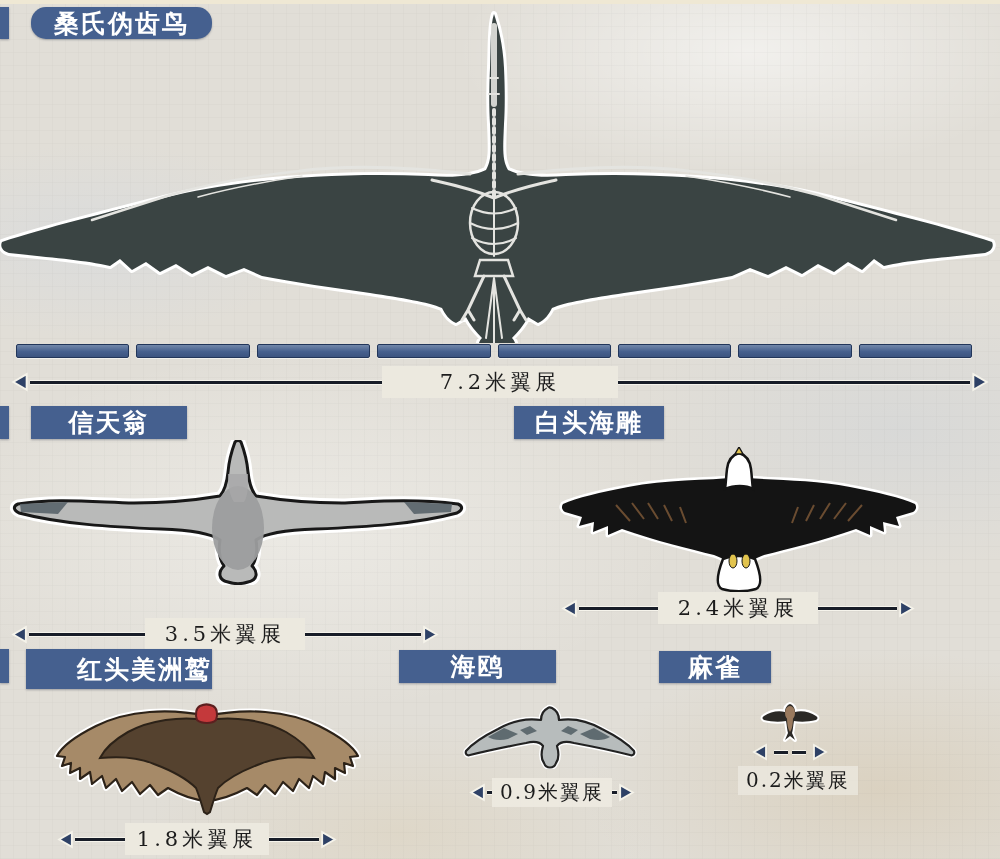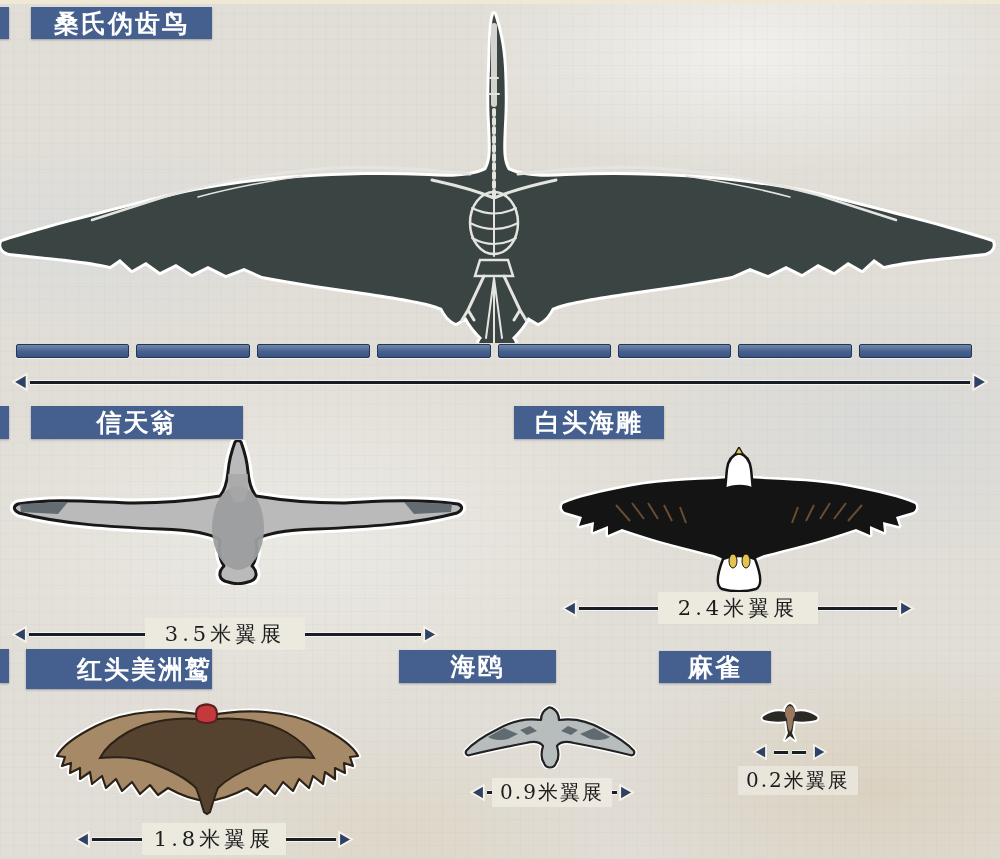--- a/index.html
+++ b/index.html
@@ -62,21 +62,21 @@
 </style>
 </head>
 <body>
 
 <div id="stage">
   <div class="bg-texture"></div>
   <div class="bg-grid"></div>
   <div class="top-strip"></div>
 
   <div class="tag-edge" style="left:0;top:7px;height:32px;"></div>
-  <div class="tag" style="left:31px;top:7px;width:181px;height:32px;">
+  <div class="tag" style="left:31px;top:7px;width:181px;height:32px;border-radius:15px;">
     <span>桑氏伪齿鸟</span>
   </div>
 
   <svg class="bird-svg" style="left:0;top:8px;" width="1000" height="335" viewBox="0 0 1000 335">
 
     <path d="M494,6
              C498,18 503,36 504,60 C505,82 505,100 504,116
              C503,140 502,152 508,162
              C520,168 540,170 566,168
              C660,164 760,172 830,190 C885,204 950,220 992,234
@@ -135,28 +135,29 @@
       <div class="ruler-seg"></div>
       <div class="ruler-seg"></div>
       <div class="ruler-seg"></div>
     </div>
 
   <div class="measure" style="left:10px;top:371px;width:980px;height:22px;">
     <svg class="ah" width="20" height="20" viewBox="0 0 18 18">
       <path d="M15,2 L3,9 L15,16 Z" fill="#2e4166" stroke="#f5f3ea" stroke-width="1.8"></path>
       </svg>
     <div class="mline"></div>
+    <span class="mtext wide">7.2米翼展</span>
     <div class="mline"></div>
     <svg class="ah" width="20" height="20" viewBox="0 0 18 18">
       <path d="M3,2 L15,9 L3,16 Z" fill="#2e4166" stroke="#f5f3ea" stroke-width="1.8"></path>
       </svg>
   </div>
 
   <div class="tag-edge" style="left:0;top:406px;height:33px;"></div>
-  <div class="tag" style="left:31px;top:406px;width:212px;height:33px;justify-content:center;">
+  <div class="tag" style="left:31px;top:406px;width:156px;height:33px;justify-content:center;">
     <span>信天翁</span>
   </div>
 
   <svg class="bird-svg" style="left:6px;top:440px;" width="460" height="145" viewBox="0 0 460 145">
     <g>
       <path id="albd" d="M229,2 C226,10 223,20 222,32 C221,42 219,50 214,56
                C190,60 160,63 128,63 C88,62 48,58 12,64 C7,66 7,70 13,73
                C55,84 105,87 155,89 C185,90 206,94 214,100
                C212,112 214,120 218,126 C212,132 212,140 222,142
                C228,144 236,144 242,142 C252,140 252,132 246,126
@@ -250,21 +251,21 @@
              C303,48 289,38 269,28 C237,12 195,10 157,18 Z" fill="none" stroke="#2c2218" stroke-width="2.2" stroke-linejoin="round"></path>
     <path d="M157,22 C130,18 100,22 78,34 C64,42 54,52 50,60
              C70,58 90,60 104,66 C120,72 136,80 146,90
              C150,100 152,108 154,114 L157,116 L160,114
              C162,108 164,100 168,90 C178,80 194,72 210,66
              C224,60 244,58 264,60 C260,52 250,42 236,34
              C214,22 184,18 157,22 Z" fill="#55422f" stroke="#2c2218" stroke-width="2"></path>
     <path d="M150,8 C146,10 145,16 147,22 C152,26 162,26 166,22 C168,16 167,10 163,8 C159,6 154,6 150,8 Z" fill="#c4393b" stroke="#5c1f1f" stroke-width="2"></path>
   </svg>
 
-  <div class="measure" style="left:73px;top:828px;width:282px;height:22px;text-align:center;">
+  <div class="measure" style="left:56px;top:828px;width:282px;height:22px;text-align:center;">
     <svg class="ah" width="19" height="19" viewBox="0 0 18 18">
       <path d="M15,2 L3,9 L15,16 Z" fill="#2e4166" stroke="#f5f3ea" stroke-width="1.8"></path>
       </svg>
     <div class="mline"></div>
     <span class="mtext" style="padding:2px 12px;">1.8米翼展</span>
     <div class="mline"></div>
     <svg class="ah" width="19" height="19" viewBox="0 0 18 18">
       <path d="M3,2 L15,9 L3,16 Z" fill="#2e4166" stroke="#f5f3ea" stroke-width="1.8"></path>
       </svg>
   </div>

